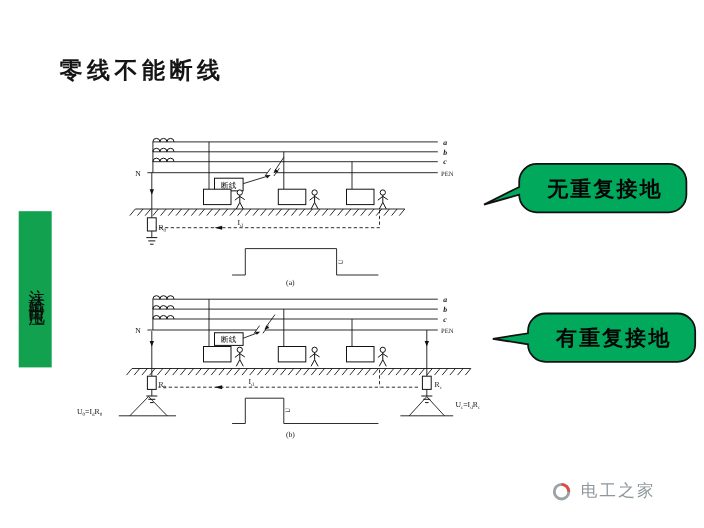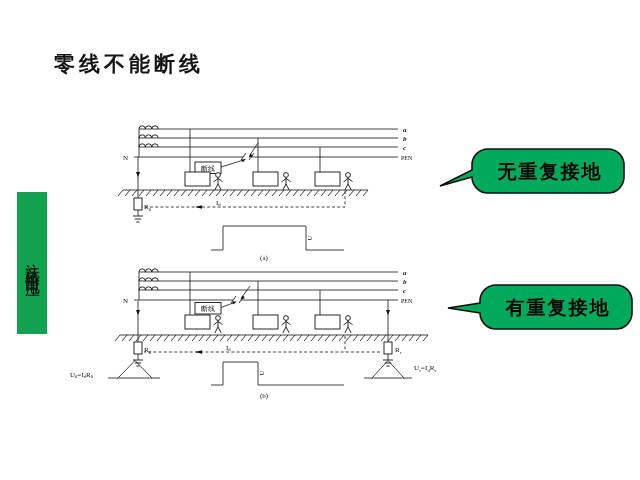--- a/index.html
+++ b/index.html
@@ -192,14 +192,21 @@
     <path class="bubble" d="M50 3 H170 A16 16 0 0 1 186 19 V31 A16 16 0 0 1 170 47 H50 A16 16 0 0 1 34 31 L2 40 L34 24 V19 A16 16 0 0 1 50 3 Z"></path>
     <text x="112" y="32" text-anchor="middle">无重复接地</text>
   </svg>
 
   <svg class="callout callout-bottom" viewBox="0 0 190 52">
     <path class="bubble" d="M50 3 H170 A16 16 0 0 1 186 19 V31 A16 16 0 0 1 170 47 H50 A16 16 0 0 1 34 31 L2 26 L34 21 V19 A16 16 0 0 1 50 3 Z"></path>
     <text x="112" y="32" text-anchor="middle">有重复接地</text>
   </svg>
 
 
+  <div class="footer">
+    <svg width="21" height="21" viewBox="0 0 21 21">
+      <circle cx="10.5" cy="11" r="6.6" fill="none" stroke="#9aa3a8" stroke-width="2.6"></circle>
+      <path d="M10.5 4.4 a6.6 6.6 0 0 1 6.6 6.6" fill="none" stroke="#e04a3f" stroke-width="2.6"></path>
+    </svg>
+    <span class="brand-name">电工之家</span>
+  </div>
 
 </div>
 
 </body></html>

